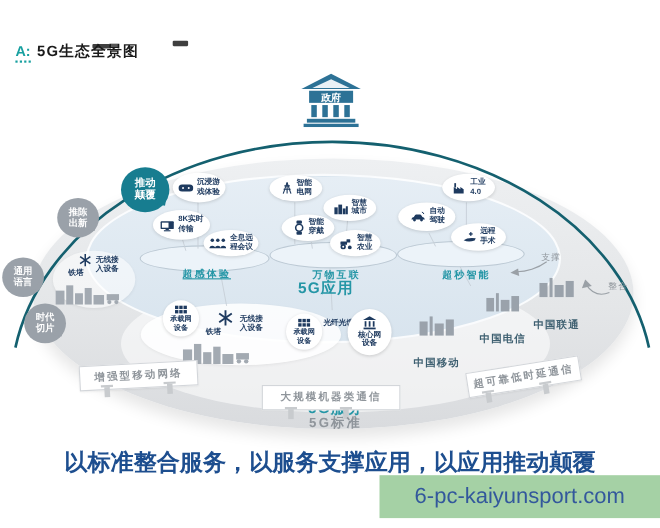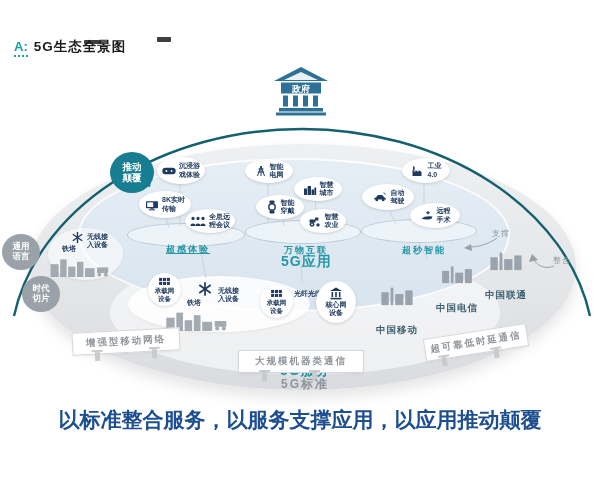--- a/index.html
+++ b/index.html
@@ -123,20 +123,22 @@
       <rect x="21" y="29.5" width="5" height="11" fill="#2d7296"></rect>
       <rect x="31" y="29.5" width="5" height="11" fill="#2d7296"></rect>
       <rect x="41" y="29.5" width="5" height="11" fill="#2d7296"></rect>
       <rect x="7" y="42" width="44" height="3.5" fill="#2d7296"></rect>
       <rect x="4" y="46.5" width="50" height="3" fill="#2d7296"></rect>
     </svg>
   </div>
 
   <div class="side-bubble b-teal pre" style="left:110px;top:152px;width:44px;height:41px;"><span class="pre">推动
 颠覆</span></div>
+  <div class="side-bubble b-gray pre" style="left:52px;top:180px;width:38px;height:36px;"><span class="pre">推陈
+出新</span></div>
   <div class="side-bubble b-gray pre" style="left:2px;top:234px;width:38px;height:36px;"><span class="pre">通用
 语言</span></div>
   <div class="side-bubble b-gray pre" style="left:22px;top:276px;width:38px;height:36px;"><span class="pre">时代
 切片</span></div>
 
   <div class="app-bubble" style="left:157px;top:157px;width:48px;height:27px;">
     <span class="icon">
         <svg width="14" height="8" viewBox="0 0 14 8">
           <path d="M3.5 .8 H10.5 A3.2 3.2 0 0 1 10.5 7.2 H3.5 A3.2 3.2 0 0 1 3.5 .8 Z" fill="#1e3a5f"></path>
           <circle cx="4.4" cy="4" r=".9" fill="#fff"></circle>
@@ -258,21 +260,21 @@
           <rect x="6.3" y="2.1" width="3.4" height="1.2" fill="#1e3a5f"></rect>
           <path d="M1.5 8.5 Q5 5.5 12.5 6.5 L11.5 8.7 Q6 10.6 1.5 8.5 Z" fill="#1e3a5f"></path>
         </svg>
       </span>
     <span class="txt">远程
 手术</span>
   </div>
 
   <div class="zone-label" style="left:166px;top:243px;text-decoration:underline;">超感体验</div>
   <div class="zone-label" style="left:284px;top:244px;">万物互联</div>
-  <div class="zone-title" style="left:281px;top:253px;">5G应用</div>
+  <div class="zone-title" style="left:271px;top:253px;">5G应用</div>
   <div class="zone-label" style="left:402px;top:244px;">超秒智能</div>
   <div class="zone-title" style="left:280px;top:322px;margin-top:40px;">5G服务</div>
 
   <div class="abs" style="left:71px;top:230px;">
     <svg width="13" height="13" viewBox="0 0 14 14">
         <g stroke="#1e3a5f" stroke-width="1.5">
           <path d="M7 1 V13"></path>
           <path d="M2 3.5 L12 10.5"></path>
           <path d="M12 3.5 L2 10.5"></path>
         </g>
@@ -420,14 +422,17 @@
 
   <div class="banner" style="left:424px;top:331px;width:102px;height:21px;transform:rotate(-9deg);">
       <span>超可靠低时延通信</span>
     </div>
   <div class="leg" style="left:442px;top:357px;transform:rotate(-9deg);"></div>
   <div class="leg" style="left:494px;top:349px;transform:rotate(-9deg);"></div>
 
   <div class="standard-title" style="left:281px;top:376px;">5G标准</div>
 
   <div class="slogan">以标准整合服务，以服务支撑应用，以应用推动颠覆</div>
+  <div class="watermark">
+    <span>6-pc-kaiyunsport.com</span>
+  </div>
 
 </div>
 
 </body></html>

